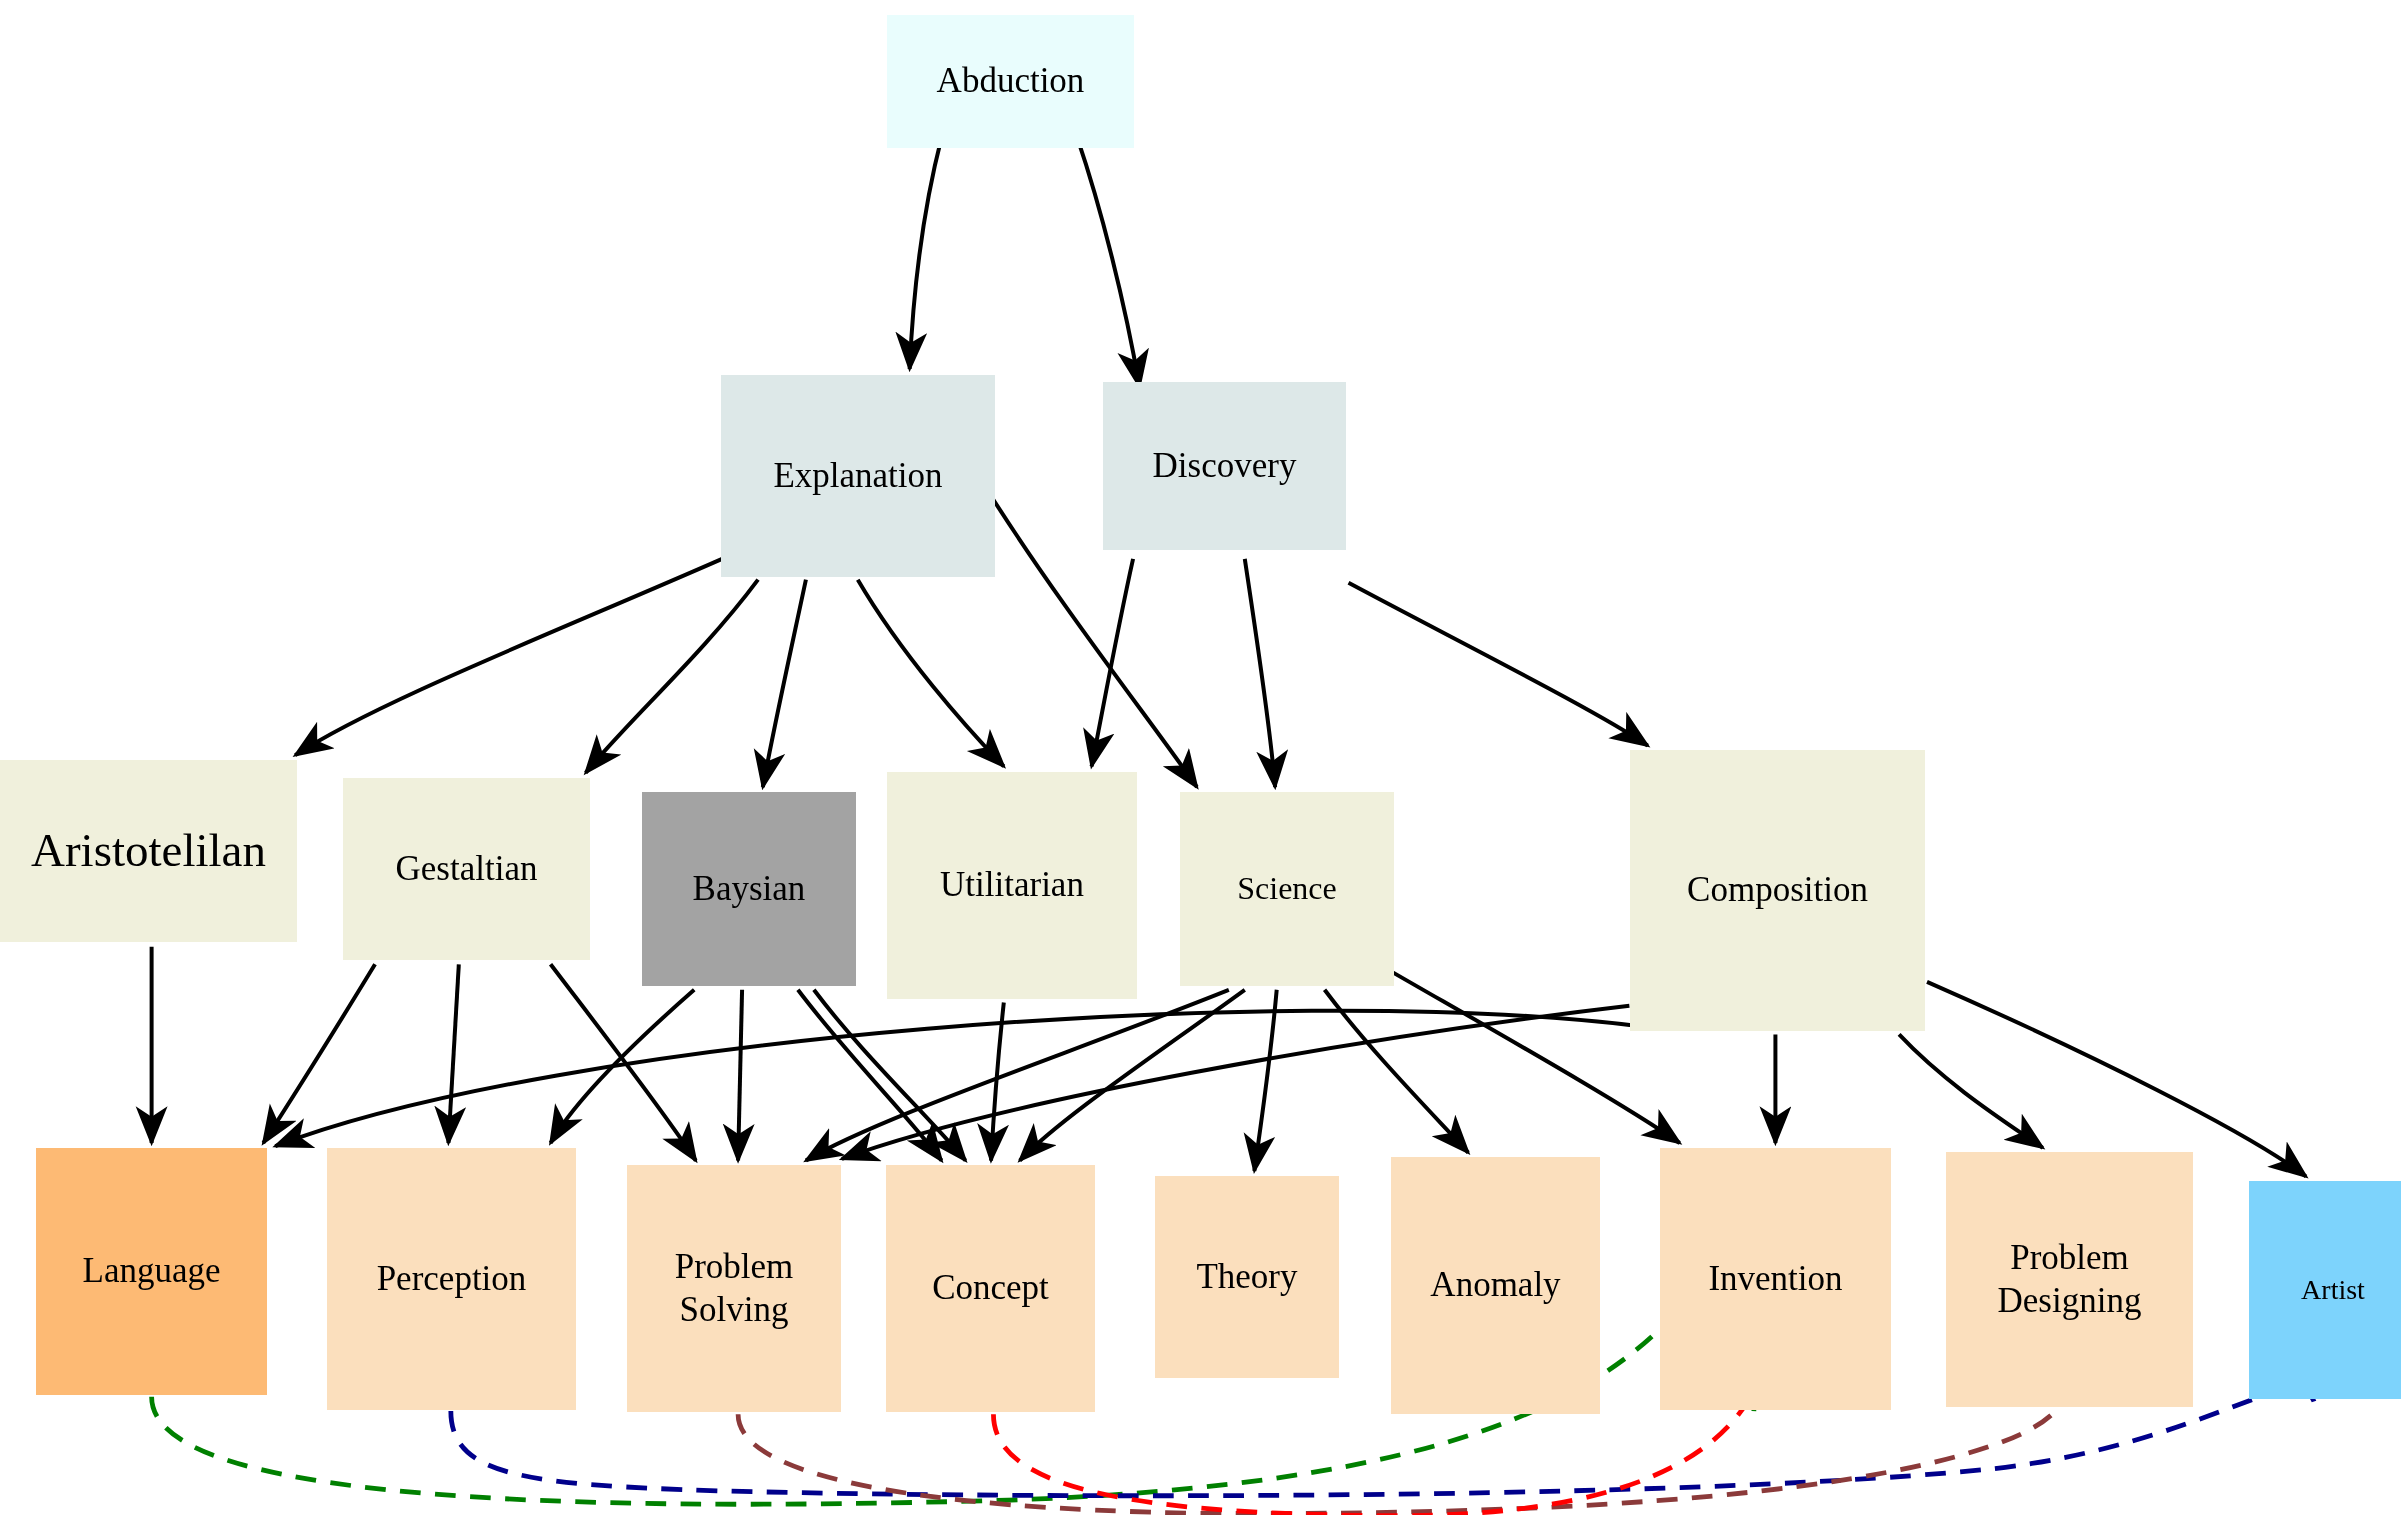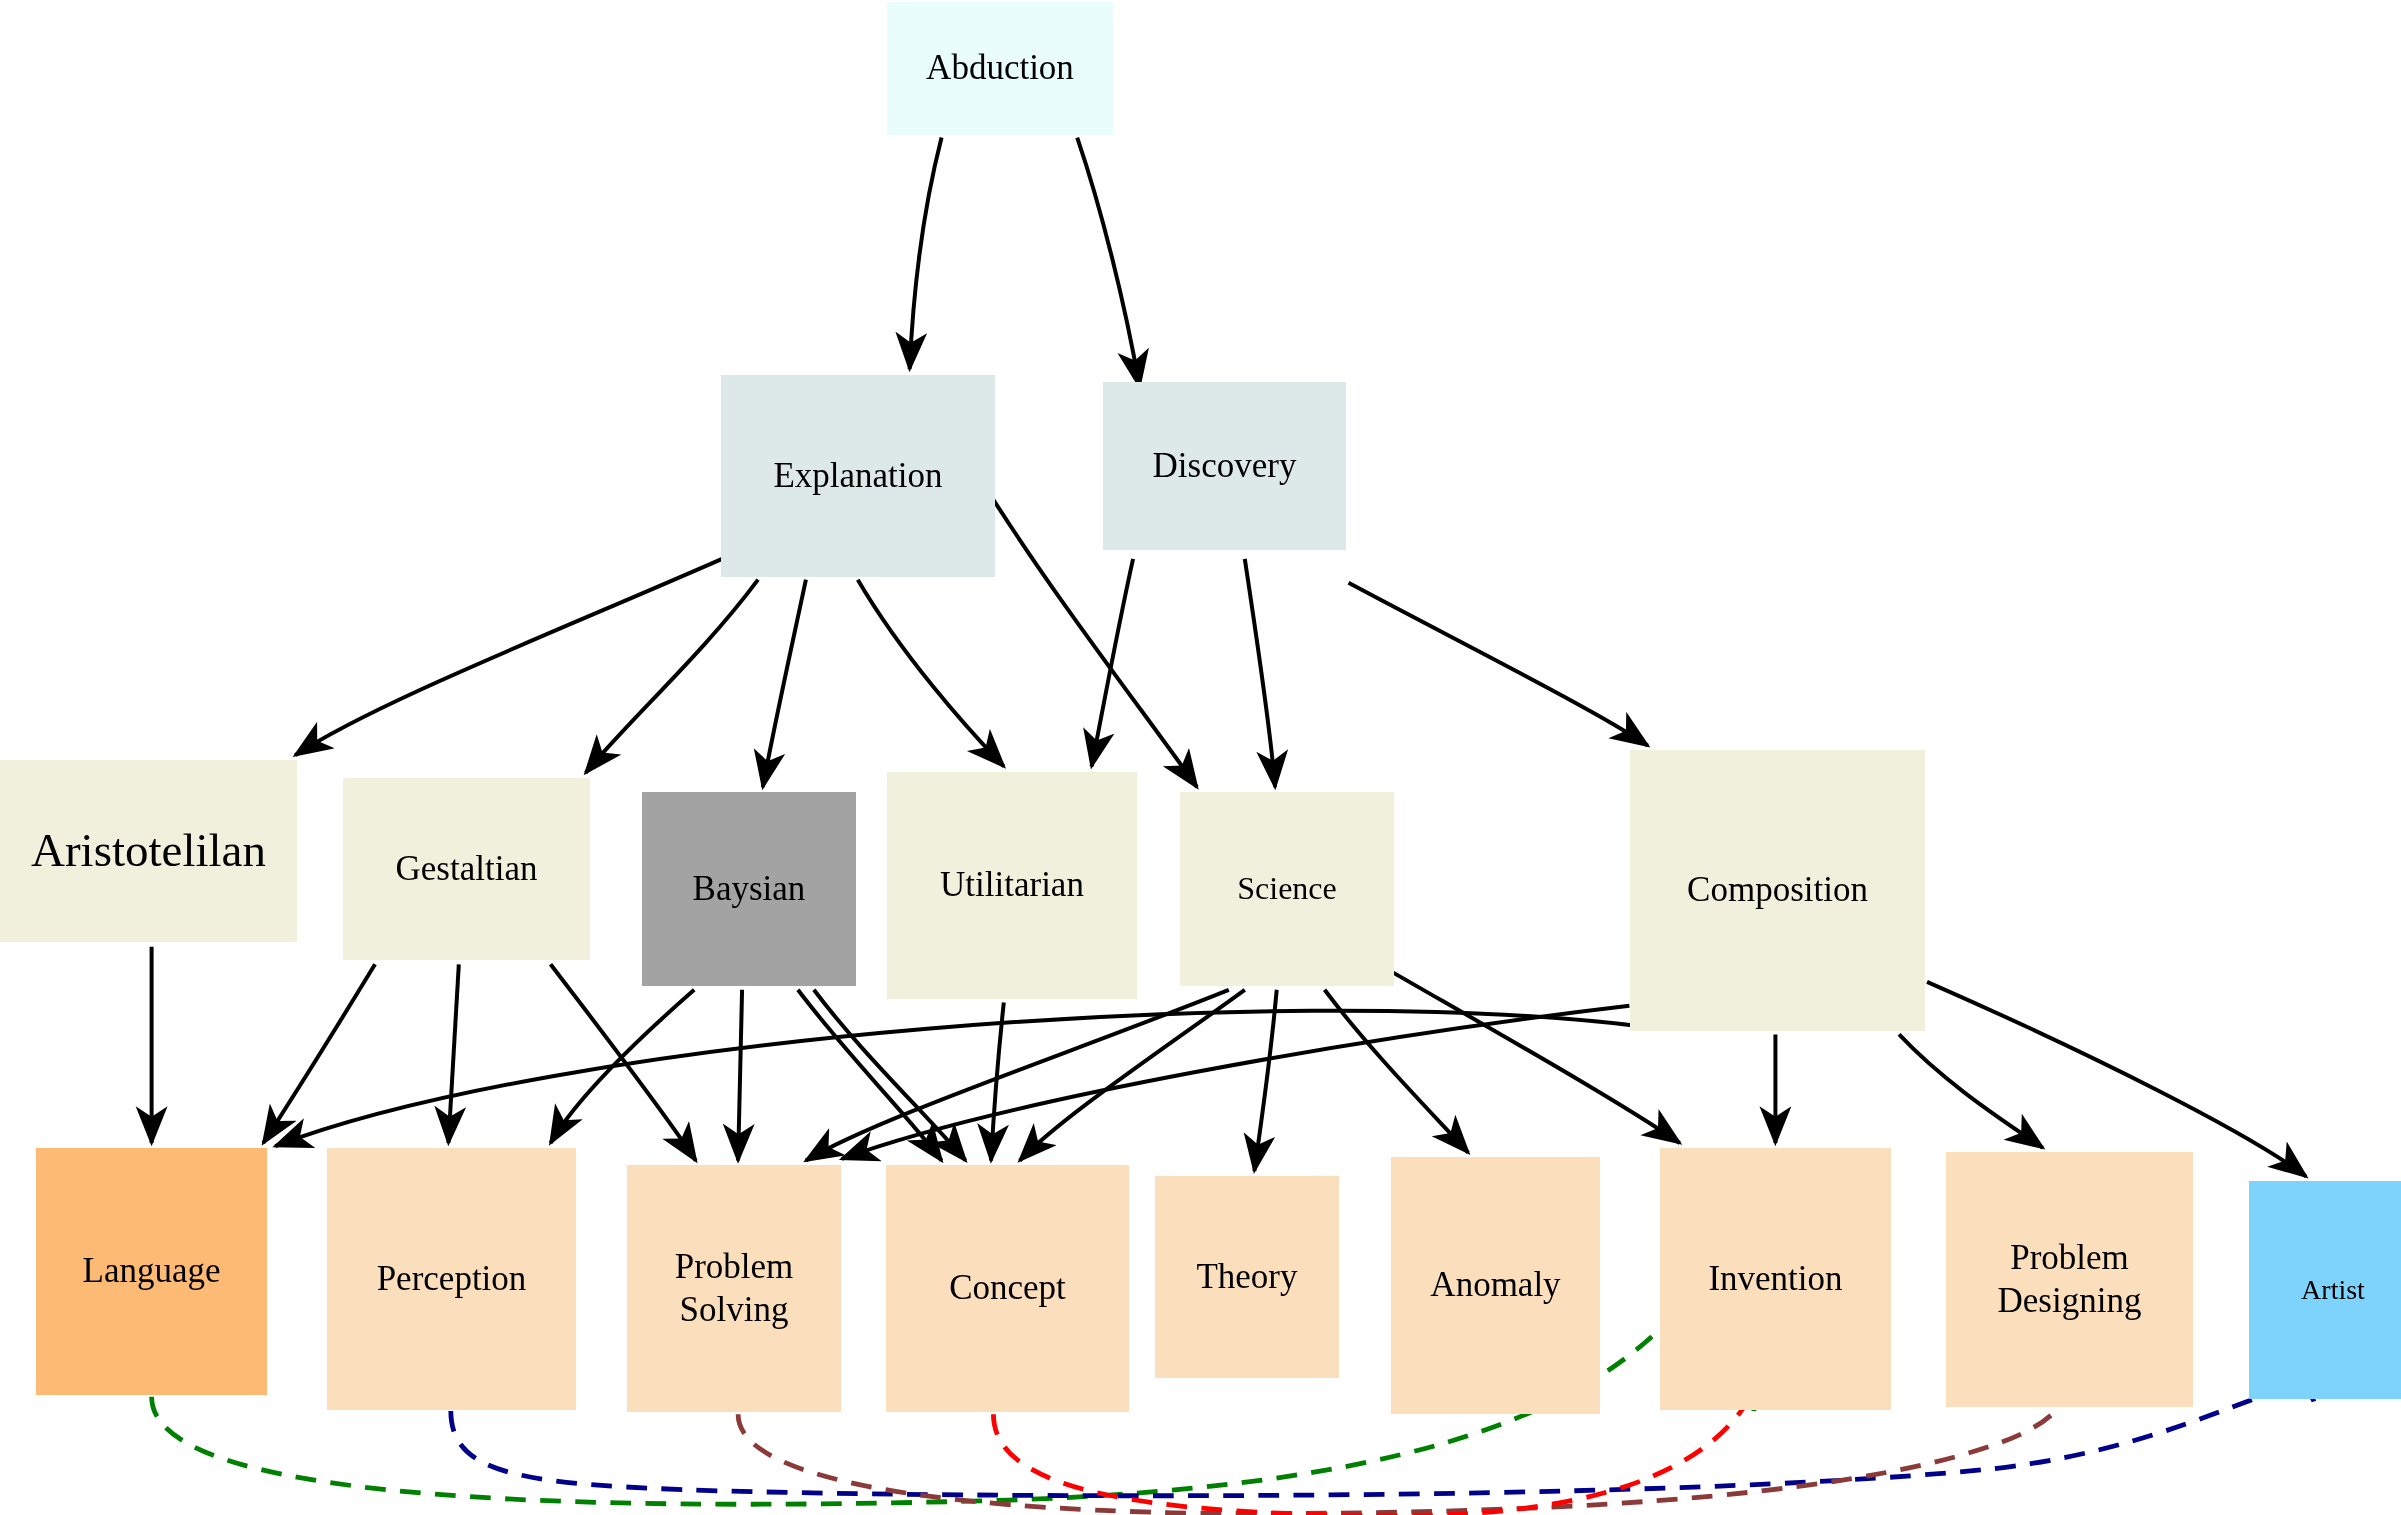--- a/index.html
+++ b/index.html
@@ -83,34 +83,34 @@
       </g>
     <g id="dashed-edges">
         <path d="M 190,1750 C 190,1880 700,1895 1250,1880 C 1800,1862 2060,1760 2165,1550 C 2200,1490 2200,1450 2198,1768" fill="none" stroke="#008000" stroke-width="6" stroke-dasharray="26 18" stroke-linecap="butt"></path>
         <path d="M 565,1768 C 565,1850 660,1860 900,1868 C 1400,1880 2150,1876 2500,1840 C 2760,1810 2880,1700 2900,1756" fill="none" stroke="#00008b" stroke-width="6" stroke-dasharray="26 18" stroke-linecap="butt"></path>
         <path d="M 925,1772 C 925,1850 1150,1890 1500,1896 C 1900,1899 2300,1880 2500,1810 C 2570,1786 2580,1760 2580,1765" fill="none" stroke="#8b3a3a" stroke-width="6" stroke-dasharray="26 18" stroke-linecap="butt"></path>
         <path d="M 1245,1772 C 1245,1860 1400,1898 1750,1899 C 2030,1899 2180,1830 2215,1700 C 2232,1630 2228,1560 2228,1768" fill="none" stroke="#ff0000" stroke-width="6" stroke-dasharray="26 18" stroke-linecap="butt"></path>
       </g>
   </svg>
 
   <div id="node-layer">
-      <div class="node" style="left: 887px; top: 2px; width: 226px; height: 133px; background: rgb(233, 253, 253); font-size: 35px;"><span class="node-label">Abduction</span></div>
+      <div class="node" style="left: 887px; top: 15px; width: 247px; height: 133px; background: rgb(233, 253, 253); font-size: 35px;"><span class="node-label">Abduction</span></div>
       <div class="node" style="left: 721px; top: 375px; width: 274px; height: 202px; background: rgb(221, 232, 232); font-size: 35px;"><span class="node-label">Explanation</span></div>
       <div class="node" style="left: 1103px; top: 382px; width: 243px; height: 168px; background: rgb(221, 232, 232); font-size: 35px; text-align: right;"><span class="node-label">Discovery</span></div>
       <div class="node" style="left: 0px; top: 760px; width: 297px; height: 182px; background: rgb(240, 240, 220); font-size: 47px;"><span class="node-label">Aristotelilan</span></div>
       <div class="node" style="left: 343px; top: 778px; width: 247px; height: 182px; background: rgb(240, 240, 220); font-size: 35px;"><span class="node-label">Gestaltian</span></div>
       <div class="node" style="left: 642px; top: 792px; width: 214px; height: 194px; background: #a3a3a3; font-size: 35px; text-align: center;"><span class="node-label">Baysian</span></div>
       <div class="node" style="left: 887px; top: 772px; width: 250px; height: 227px; background: rgb(240, 240, 220); font-size: 35px;"><span class="node-label">Utilitarian</span></div>
       <div class="node" style="left: 1180px; top: 792px; width: 214px; height: 194px; background: rgb(240, 240, 220); font-size: 32px;"><span class="node-label">Science</span></div>
       <div class="node" style="left: 1630px; top: 750px; width: 295px; height: 281px; background: rgb(240, 240, 220); font-size: 35px;"><span class="node-label">Composition</span></div>
       <div class="node" style="left: 36px; top: 1148px; width: 231px; height: 247px; background: #fdba74; font-size: 35px;"><span class="node-label">Language</span></div>
       <div class="node" style="left: 327px; top: 1148px; width: 249px; height: 262px; background: rgb(251, 223, 189); font-size: 35px;"><span class="node-label">Perception</span></div>
       <div class="node" style="left: 627px; top: 1165px; width: 214px; height: 247px; background: rgb(251, 223, 189); font-size: 35px;"><span class="node-label">Problem
 Solving</span></div>
-      <div class="node" style="left: 886px; top: 1165px; width: 243px; height: 247px; background: rgb(251, 223, 189); font-size: 35px;"><span class="node-label">Concept</span></div>
+      <div class="node" style="left: 886px; top: 1165px; width: 209px; height: 247px; background: rgb(251, 223, 189); font-size: 35px;"><span class="node-label">Concept</span></div>
       <div class="node" style="left: 1155px; top: 1176px; width: 184px; height: 202px; background: rgb(251, 223, 189); font-size: 35px;"><span class="node-label">Theory</span></div>
       <div class="node" style="left: 1391px; top: 1157px; width: 209px; height: 257px; background: rgb(251, 223, 189); font-size: 35px;"><span class="node-label">Anomaly</span></div>
       <div class="node" style="left: 1660px; top: 1148px; width: 231px; height: 262px; background: rgb(251, 223, 189); font-size: 35px;"><span class="node-label">Invention</span></div>
       <div class="node" style="left: 1946px; top: 1152px; width: 247px; height: 255px; background: rgb(251, 223, 189); font-size: 35px;"><span class="node-label">Problem
 Designing</span></div>
       <div class="node" style="left: 2249px; top: 1181px; width: 168px; height: 218px; background: #7dd3fc; font-size: 28px;"><span class="node-label">Artist</span></div>
     </div>
 
 </div>
 

